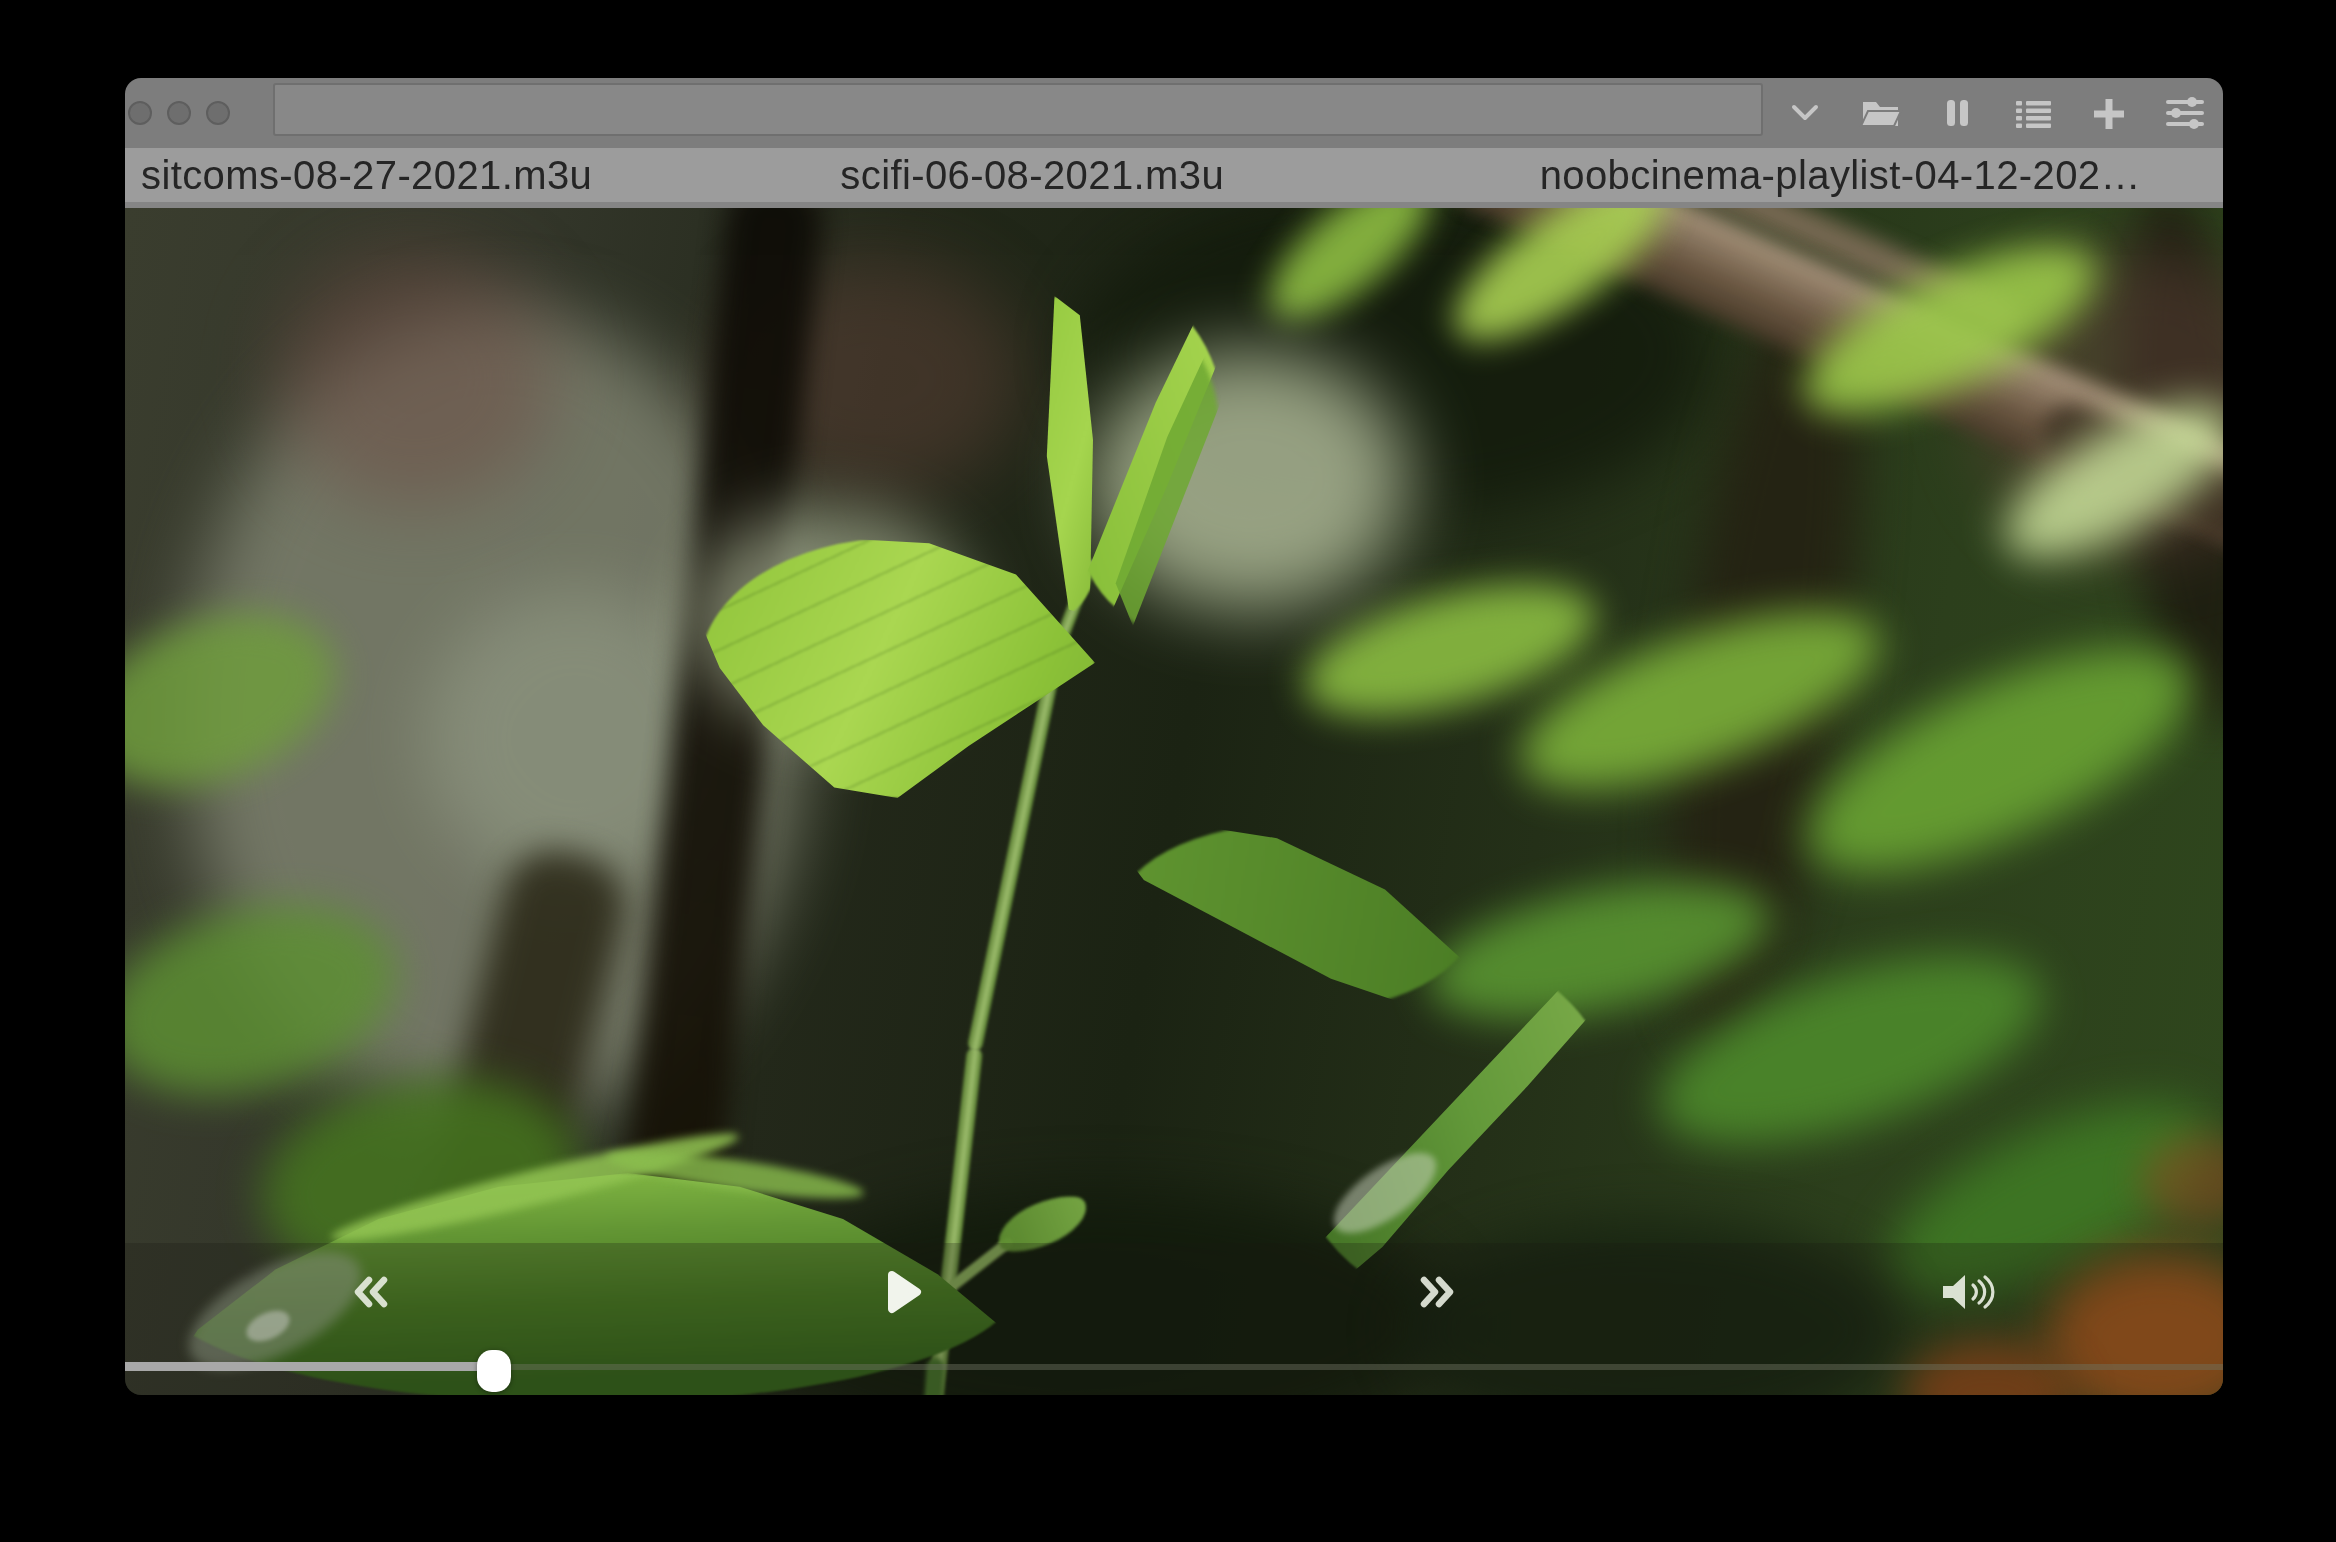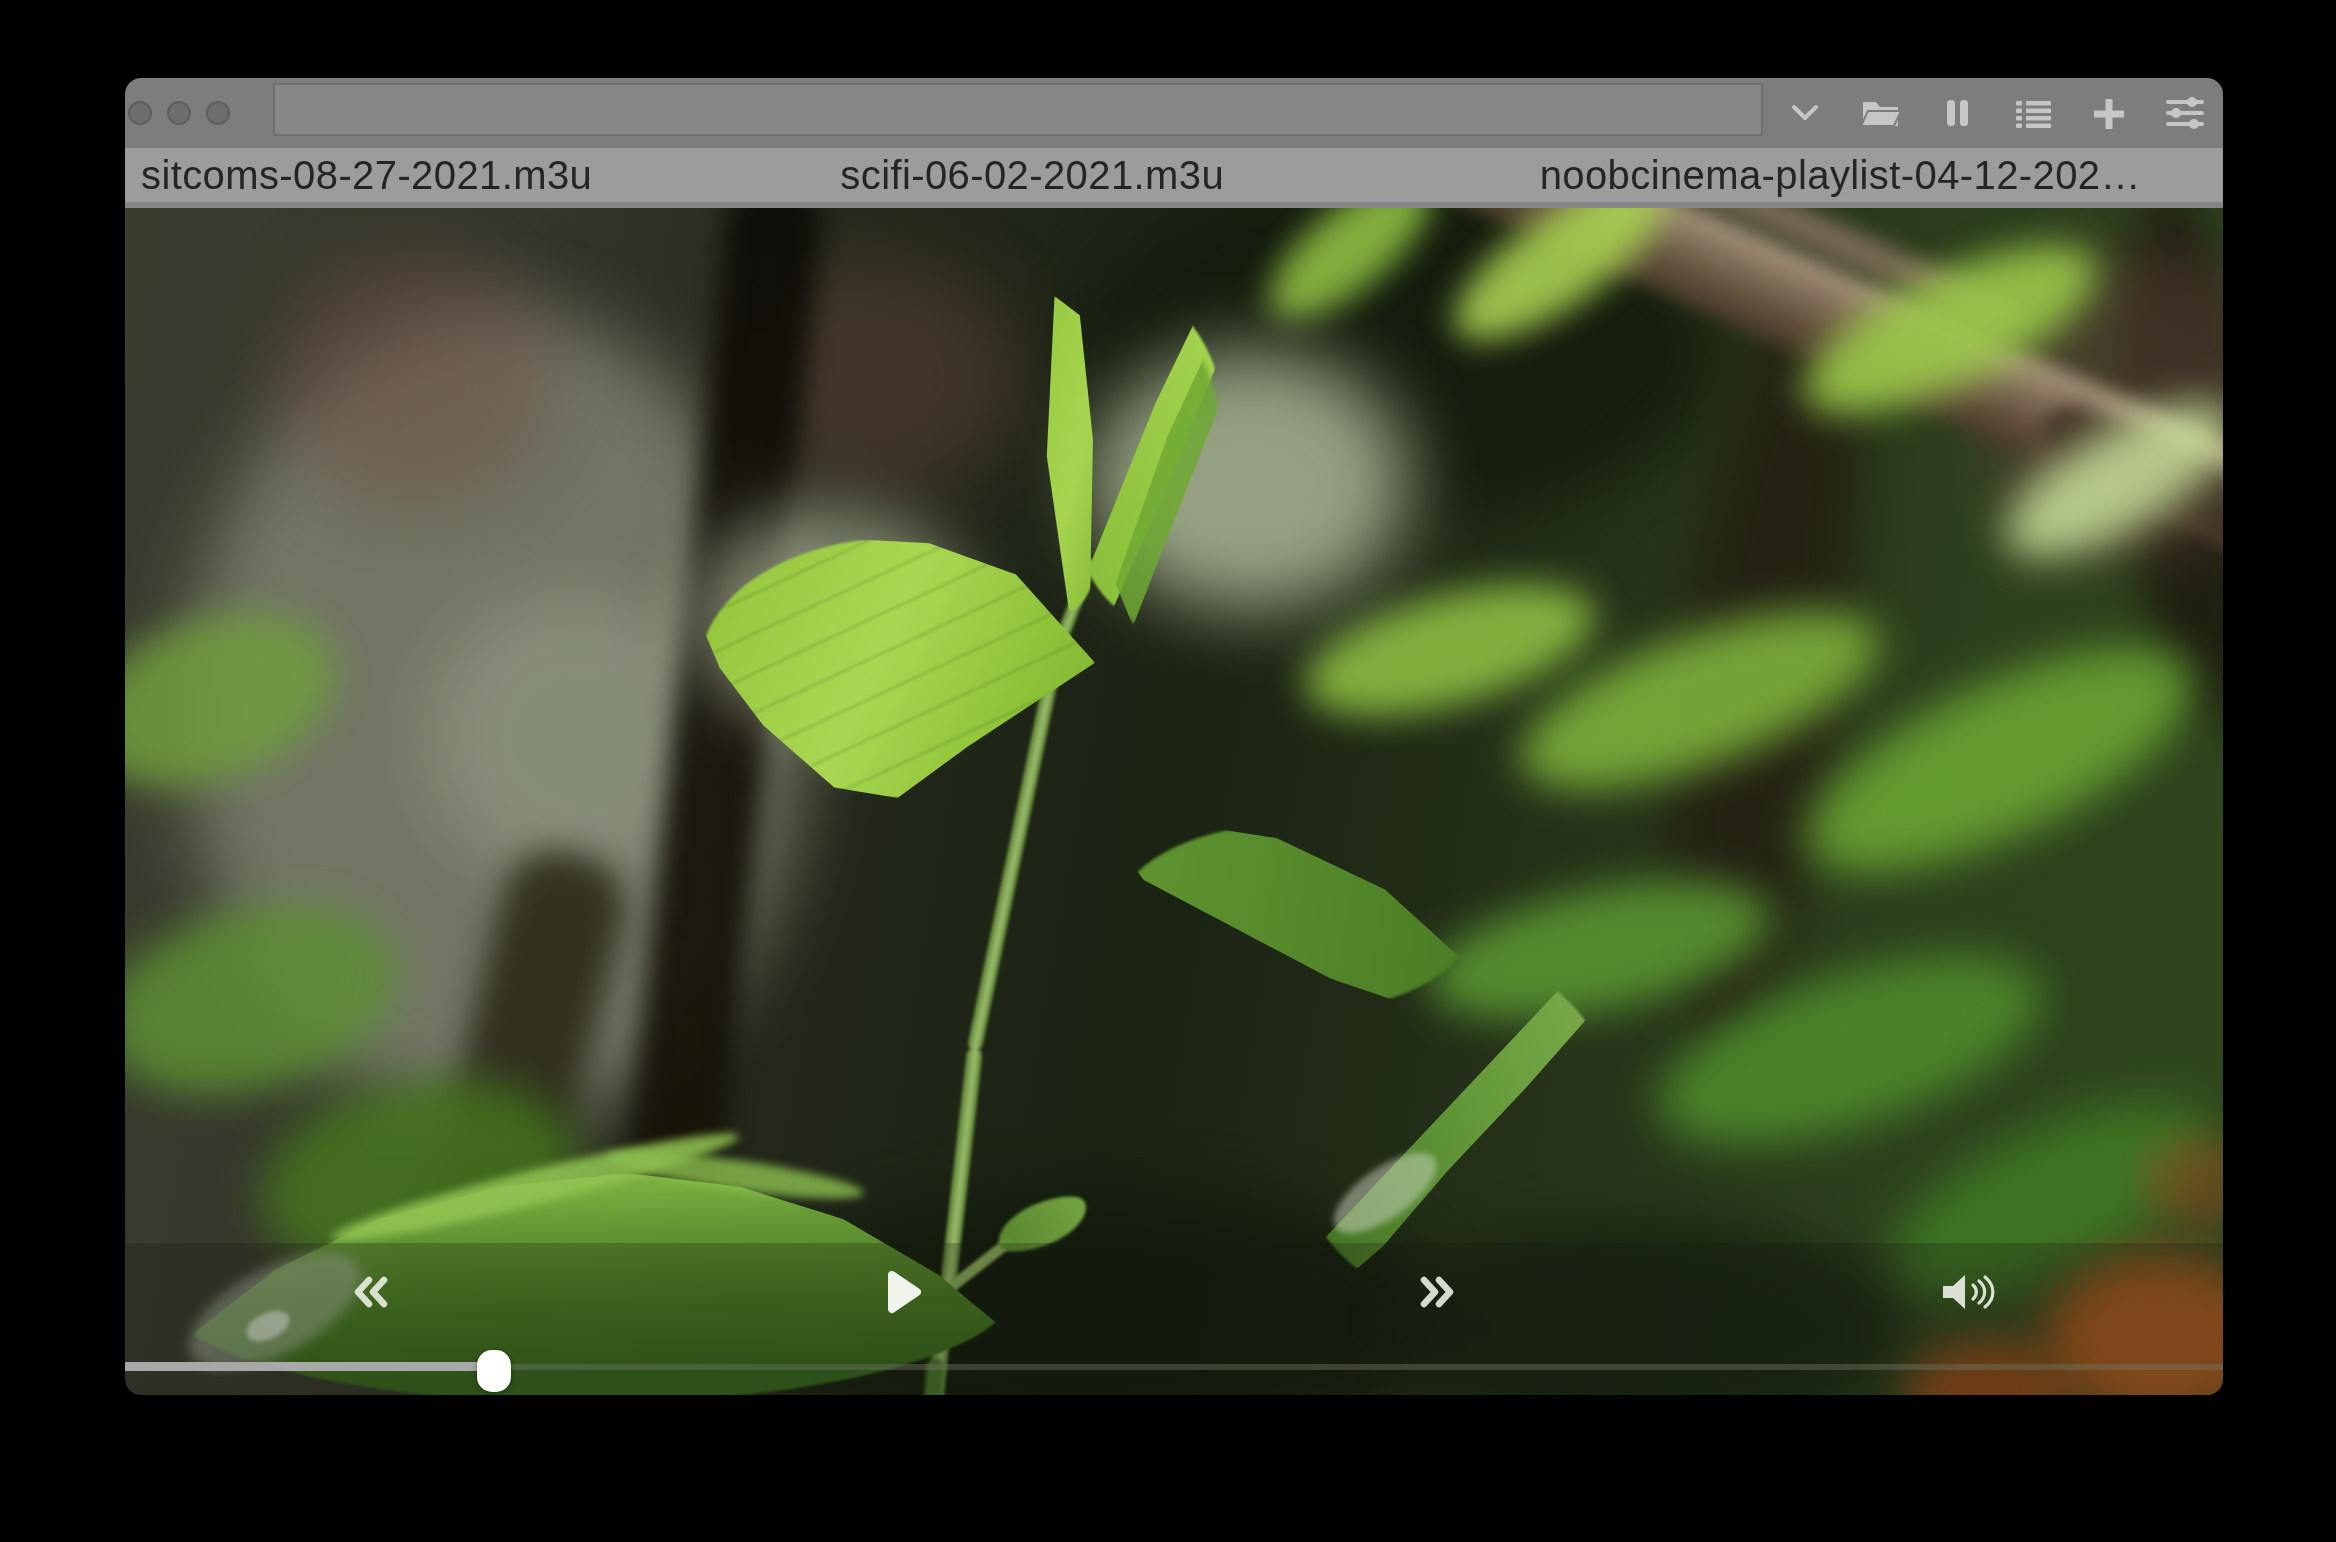--- a/index.html
+++ b/index.html
@@ -121,21 +121,21 @@
         </svg>
       </span>
     </div>
   </div>
 
   <div class="tabbar">
     <div class="tab">
         <span class="lbl">sitcoms-08-27-2021.m3u</span>
       </div>
     <div class="tab">
-        <span class="lbl">scifi-06-02-2021.m3u</span>
+        <span class="lbl">scifi-06-08-2021.m3u</span>
       </div>
     <div class="tab">
         <span class="lbl">noobcinema-playlist-04-12-202…</span>
       </div>
   </div>
   <div class="tabstrip"></div>
 
   <div class="video">
     <div class="scene">
         <div class="blob" style="left: 60px; top: 100px; width: 620px; height: 820px; background: rgb(130, 134, 115); filter: blur(36px); opacity: 0.8; transform: none; border-radius: 50%; clip-path: none;"></div>

